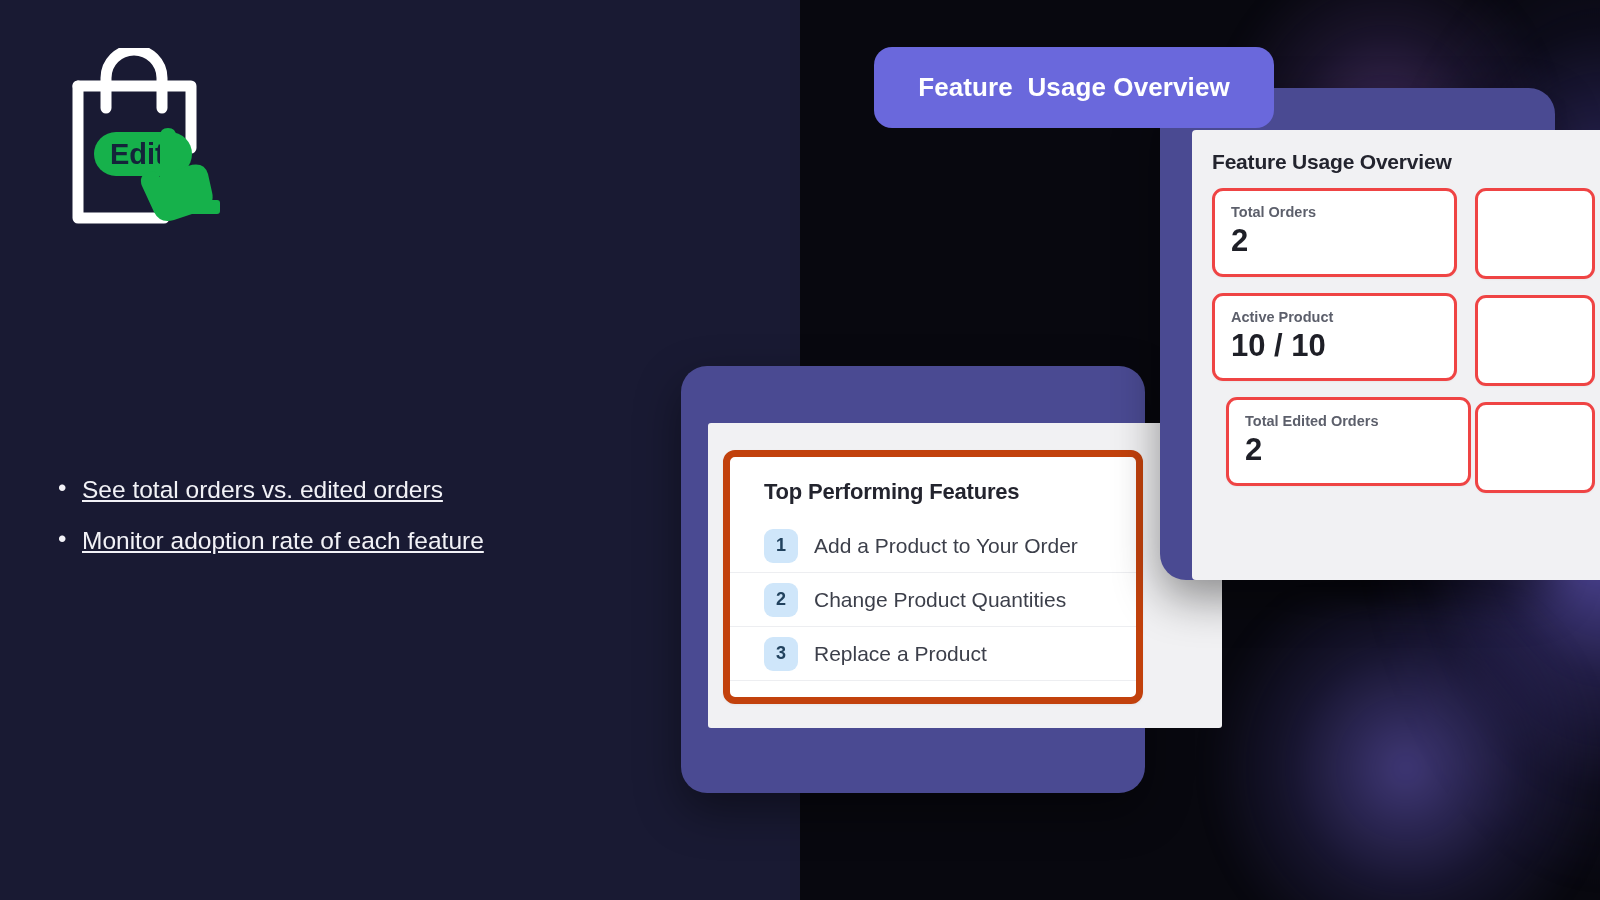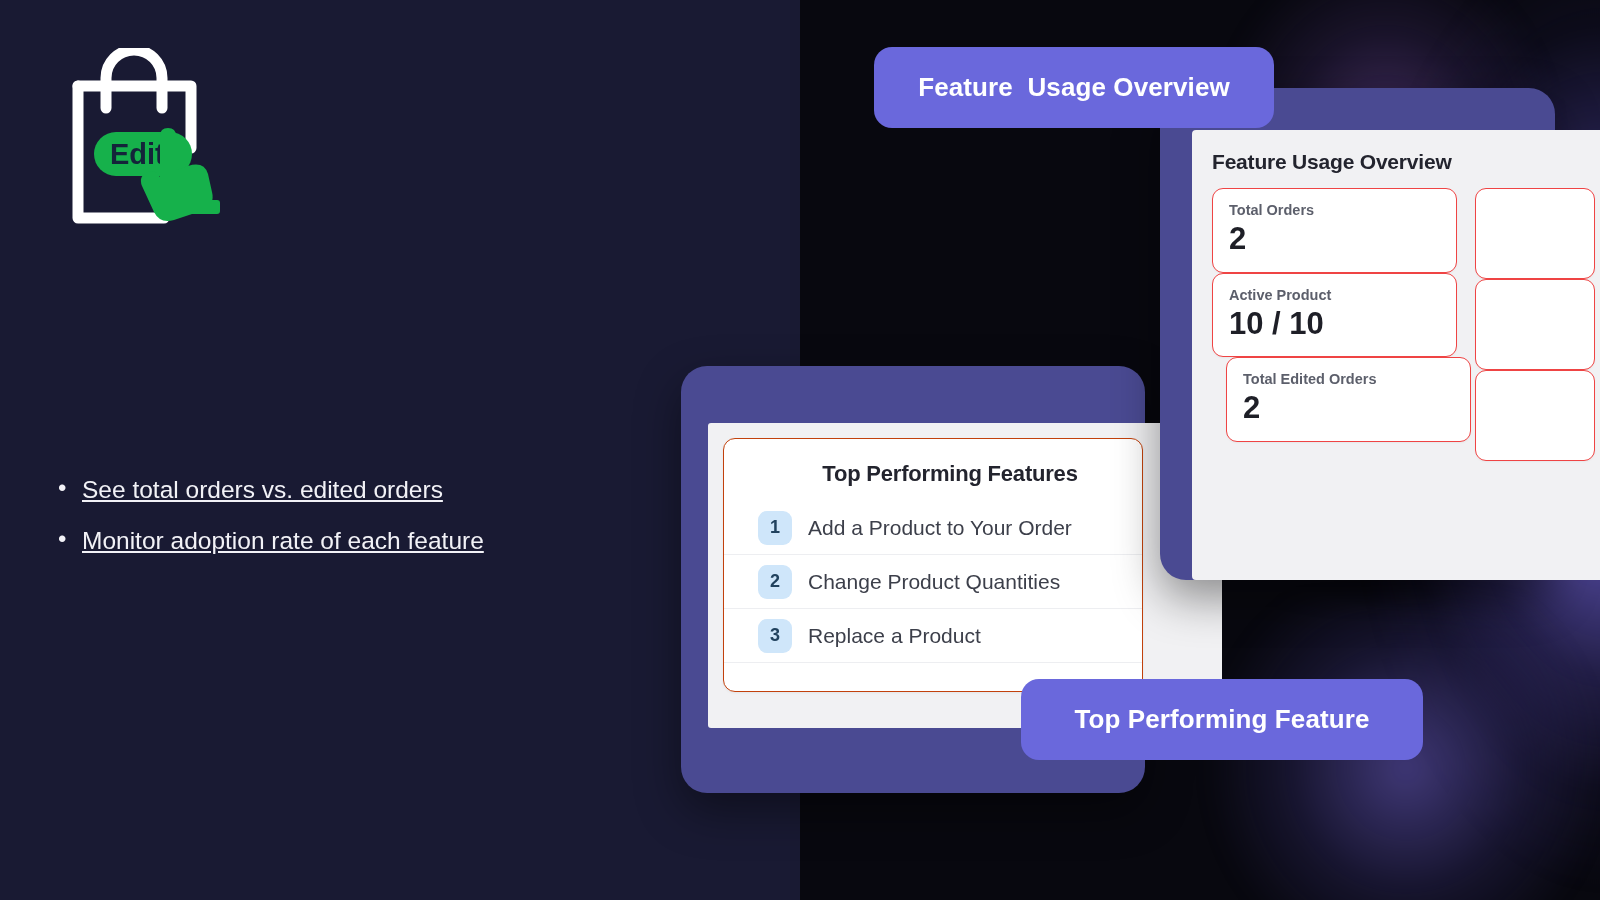--- a/index.html
+++ b/index.html
@@ -89,43 +89,43 @@
     position:absolute; left:32px; top:42px; width:calc(100% + 40px); height:calc(100% - 42px);
     background:#f1f1f3; border-radius:4px; overflow:hidden;
   }
   .overview-title {
     position:absolute; left:20px; top:20px;
     font-size:21px; font-weight:700; color:#23242e; letter-spacing:-0.2px;
     white-space:nowrap;
   }
   .stat-grid { position:absolute; left:20px; top:58px; width:540px; }
   .stat-card {
-    background:#ffffff; border:1px solid #ef4444; border-radius:11px;
-    padding:13px 16px 16px 16px; margin-bottom:0; width:245px;
+    background:#ffffff; border:3px solid #ef4444; border-radius:11px;
+    padding:13px 16px 16px 16px; margin-bottom:16px; width:245px;
     box-shadow:0 1px 2px rgba(0,0,0,0.04);
   }
   .stat-card.offset { margin-left:14px; }
   .stat-label { font-size:14.5px; font-weight:700; color:#5c5f6b; margin-bottom:5px; }
   .stat-value { font-size:31px; font-weight:700; color:#1e1f27; line-height:1.05; }
 
   
   .stat-col2 { position:absolute; left:283px; top:58px; width:120px; }
   .stat-col2 .stat-card { width:120px; height:91px; }
 
   
   .top-frame { left:681px; top:366px; width:464px; height:427px; }
   .top-panel {
     position:absolute; left:27px; top:57px; width:calc(100% + 50px); height:305px;
     background:#f1f1f3; border-radius:3px; overflow:hidden;
   }
   .top-card {
-    position:absolute; left:15px; top:15px; width:420px; height:254px;
-    background:#ffffff; border:1px solid #c2410c; border-radius:12px;
+    position:absolute; left:15px; top:27px; width:420px; height:254px;
+    background:#ffffff; border:7px solid #c2410c; border-radius:12px;
     box-shadow:0 1px 3px rgba(0,0,0,0.05);
-    padding:22px 0 0 0; overflow:hidden;text-align:center;
+    padding:22px 0 0 0; overflow:hidden;
   }
   .top-card-title {
     font-size:22px; font-weight:700; color:#23242e; letter-spacing:-0.2px;
     padding:0 0 14px 34px; white-space:nowrap;
   }
   .feat-row {
     display:flex; align-items:center; gap:16px;
     padding:9px 0 9px 34px; height:54px;
     border-bottom:1px solid #edeef1;
   }
@@ -216,15 +216,14 @@
 
       <div class="stat-col2">
         <div class="stat-card"></div>
         <div class="stat-card"></div>
         <div class="stat-card"></div>
       </div>
     </div>
   </div>
 
   <div class="pill pill-top">Feature  Usage Overview</div>
-  <div class="pill pill-bottom">Top Performing Feature</div>
 
 </div>
 
 </body></html>

